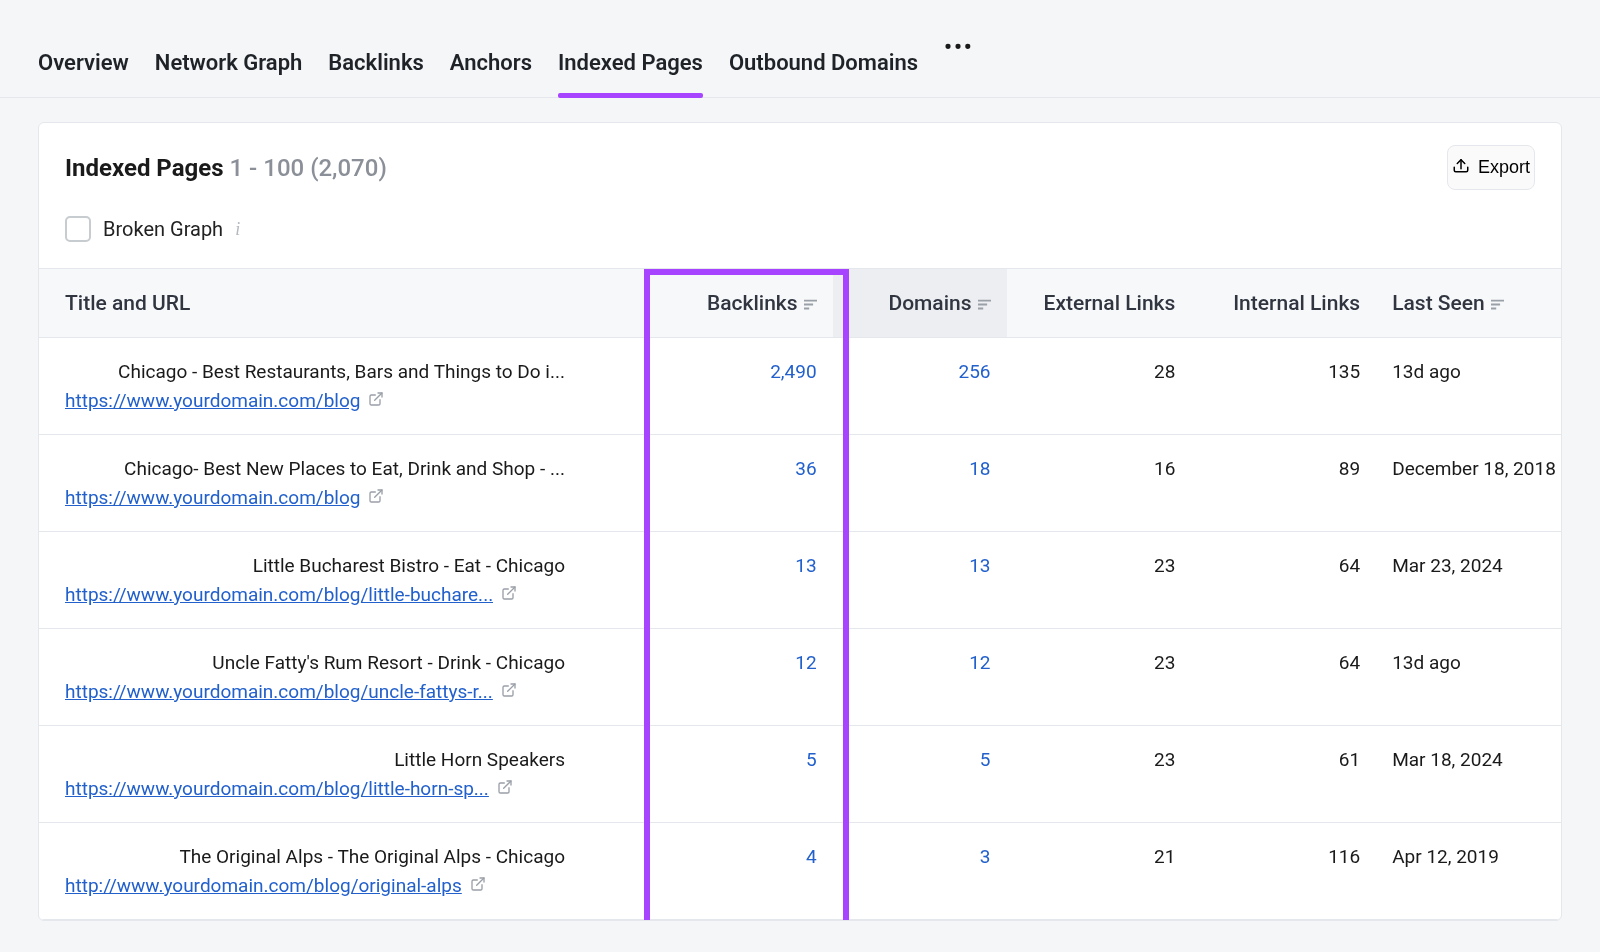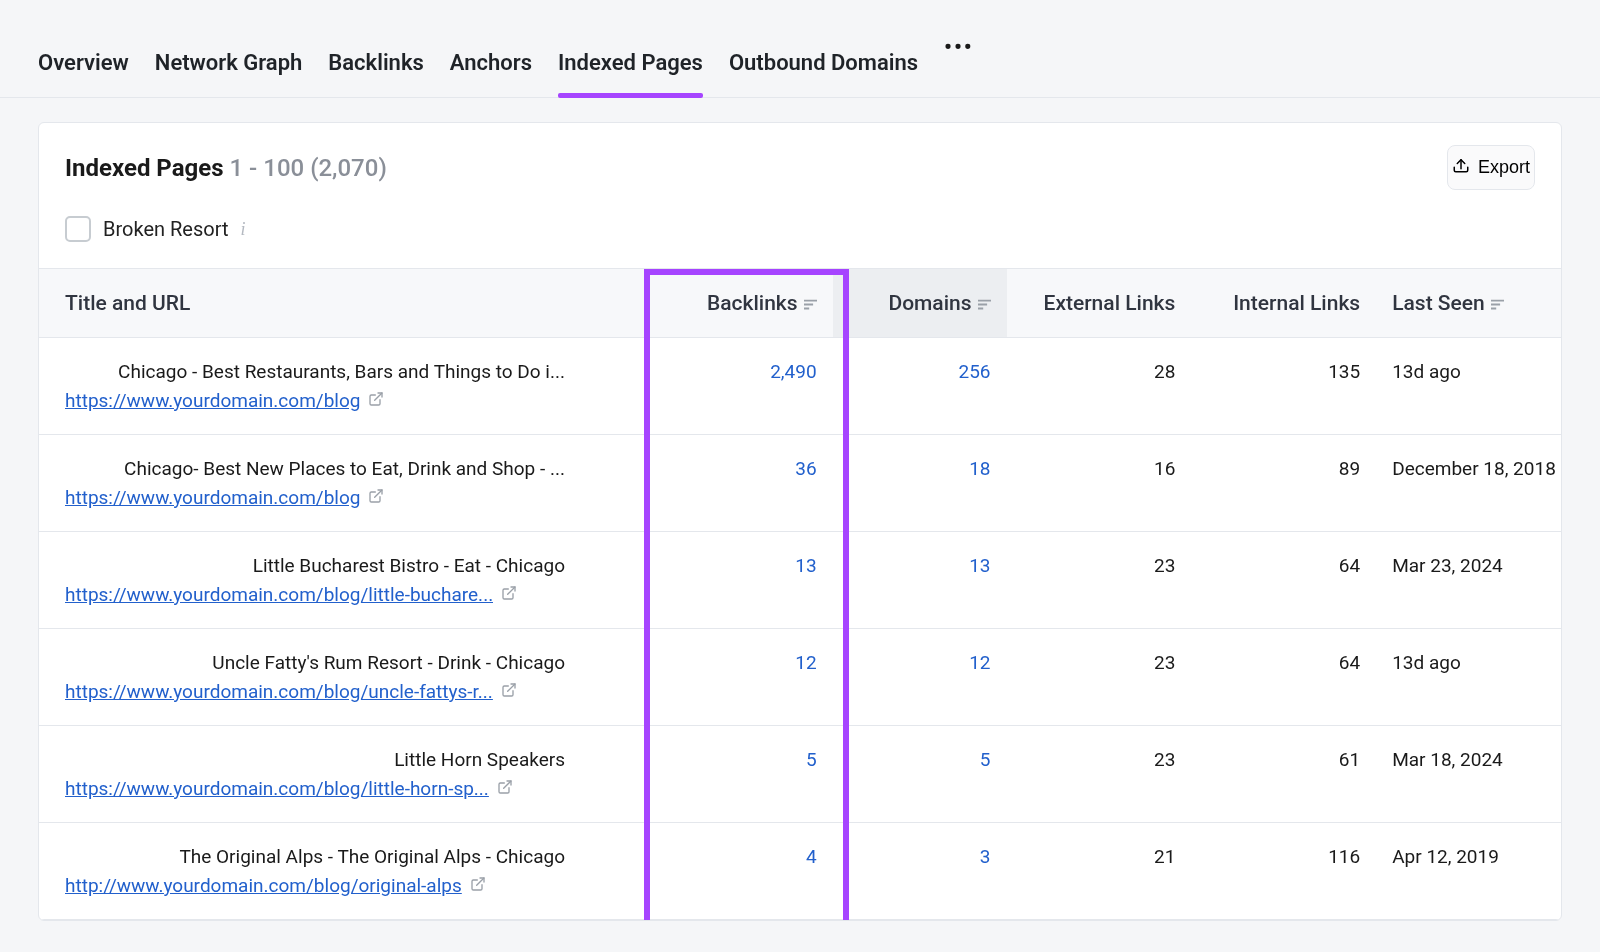--- a/index.html
+++ b/index.html
@@ -85,21 +85,21 @@
             <polyline points="7 10 12 5 17 10"></polyline>
             <line x1="12" y1="5" x2="12" y2="17"></line>
           </svg>
       </span>
       <span>Export</span>
     </button>
   </div>
 
   <div class="filter-row">
     <div class="chk"></div>
-    <span class="filter-label">Broken Resort</span>
+    <span class="filter-label">Broken Graph</span>
     <span class="info-icon">i</span>
   </div>
 
   <div class="table-wrap">
     <table>
       <colgroup>
         <col class="c-title">
           <col class="c-back">
           <col class="c-dom">
           <col class="c-ext">

